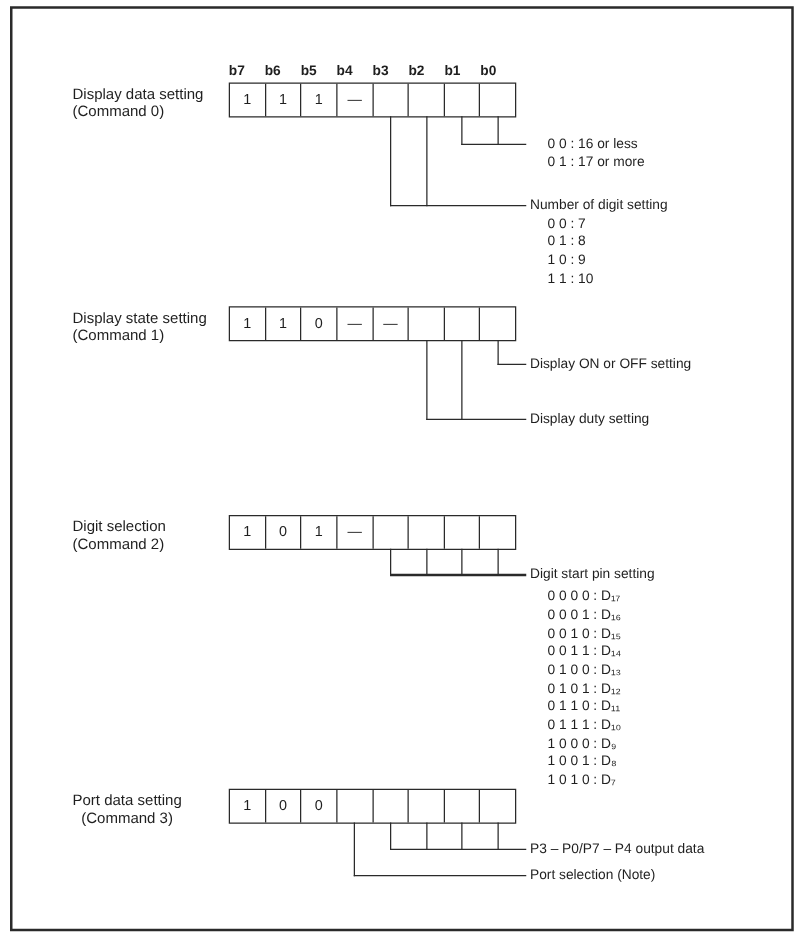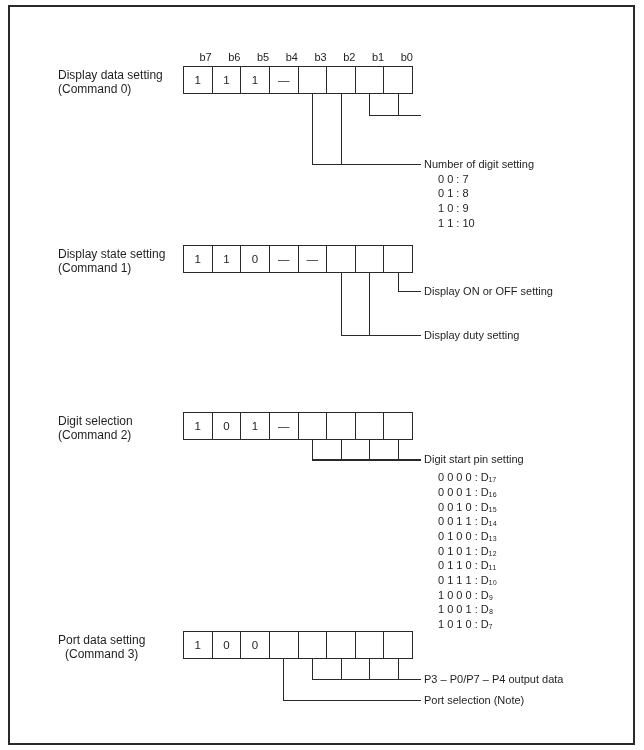--- a/index.html
+++ b/index.html
@@ -23,21 +23,21 @@
     font-size: 12px;
     line-height: 14px;
     white-space: nowrap;
   }
   .bit-headers {
     position: absolute;
     display: flex;
     font-size: 11px;
     line-height: 14px;
   }
-  .bit-headers span { flex: 1; text-align: right; }
+  .bit-headers span { flex: 1; text-align: left; font-weight: bold; }
   .reg-box {
     position: absolute;
     display: flex;
     box-sizing: border-box;
     border: 1.4px solid #2a2a2a;
     background: #ffffff;
   }
   .bit-cell {
     flex: 1;
     border-left: 1.4px solid #2a2a2a;
@@ -99,21 +99,21 @@
         <div class="bit-cell">
           <span></span>
         </div>
         <div class="bit-cell">
           <span></span>
         </div>
       </div>
       <div class="vline" style="left:369.275px; top:93px; height:22.5px;"></div>
       <div class="vline" style="left:398.025px; top:93px; height:22.5px;"></div>
       <div class="hline" style="left:369.275px; top:114.9px; width:51.72500000000002px;"></div>
-      <div class="ann" style="left:424px; top:107.9px;"></div>
+      <div class="ann" style="left:424px; top:107.9px;"><div class="ann-items" style="margin-top:0px;"><div>0 0 : 16 or less</div><div>0 1 : 17 or more</div></div></div>
       <div class="vline" style="left:311.775px; top:93px; height:71.5px;"></div>
       <div class="vline" style="left:340.525px; top:93px; height:71.5px;"></div>
       <div class="hline" style="left:311.775px; top:163.9px; width:109.22500000000002px;"></div>
       <div class="ann" style="left:424px; top:156.9px;"><div>Number of digit setting</div><div class="ann-items" style="margin-top:0px;"><div>0 0 : 7</div><div>0 1 : 8</div><div>1 0 : 9</div><div>1 1 : 10</div></div></div>
     </div>
     <div style="position:absolute; left:0; top:0;">
       <div class="cmd-label" style="left:58px; top:247px;">
         <div>Display state setting</div>
         <div>(Command 1)</div>
       </div>

